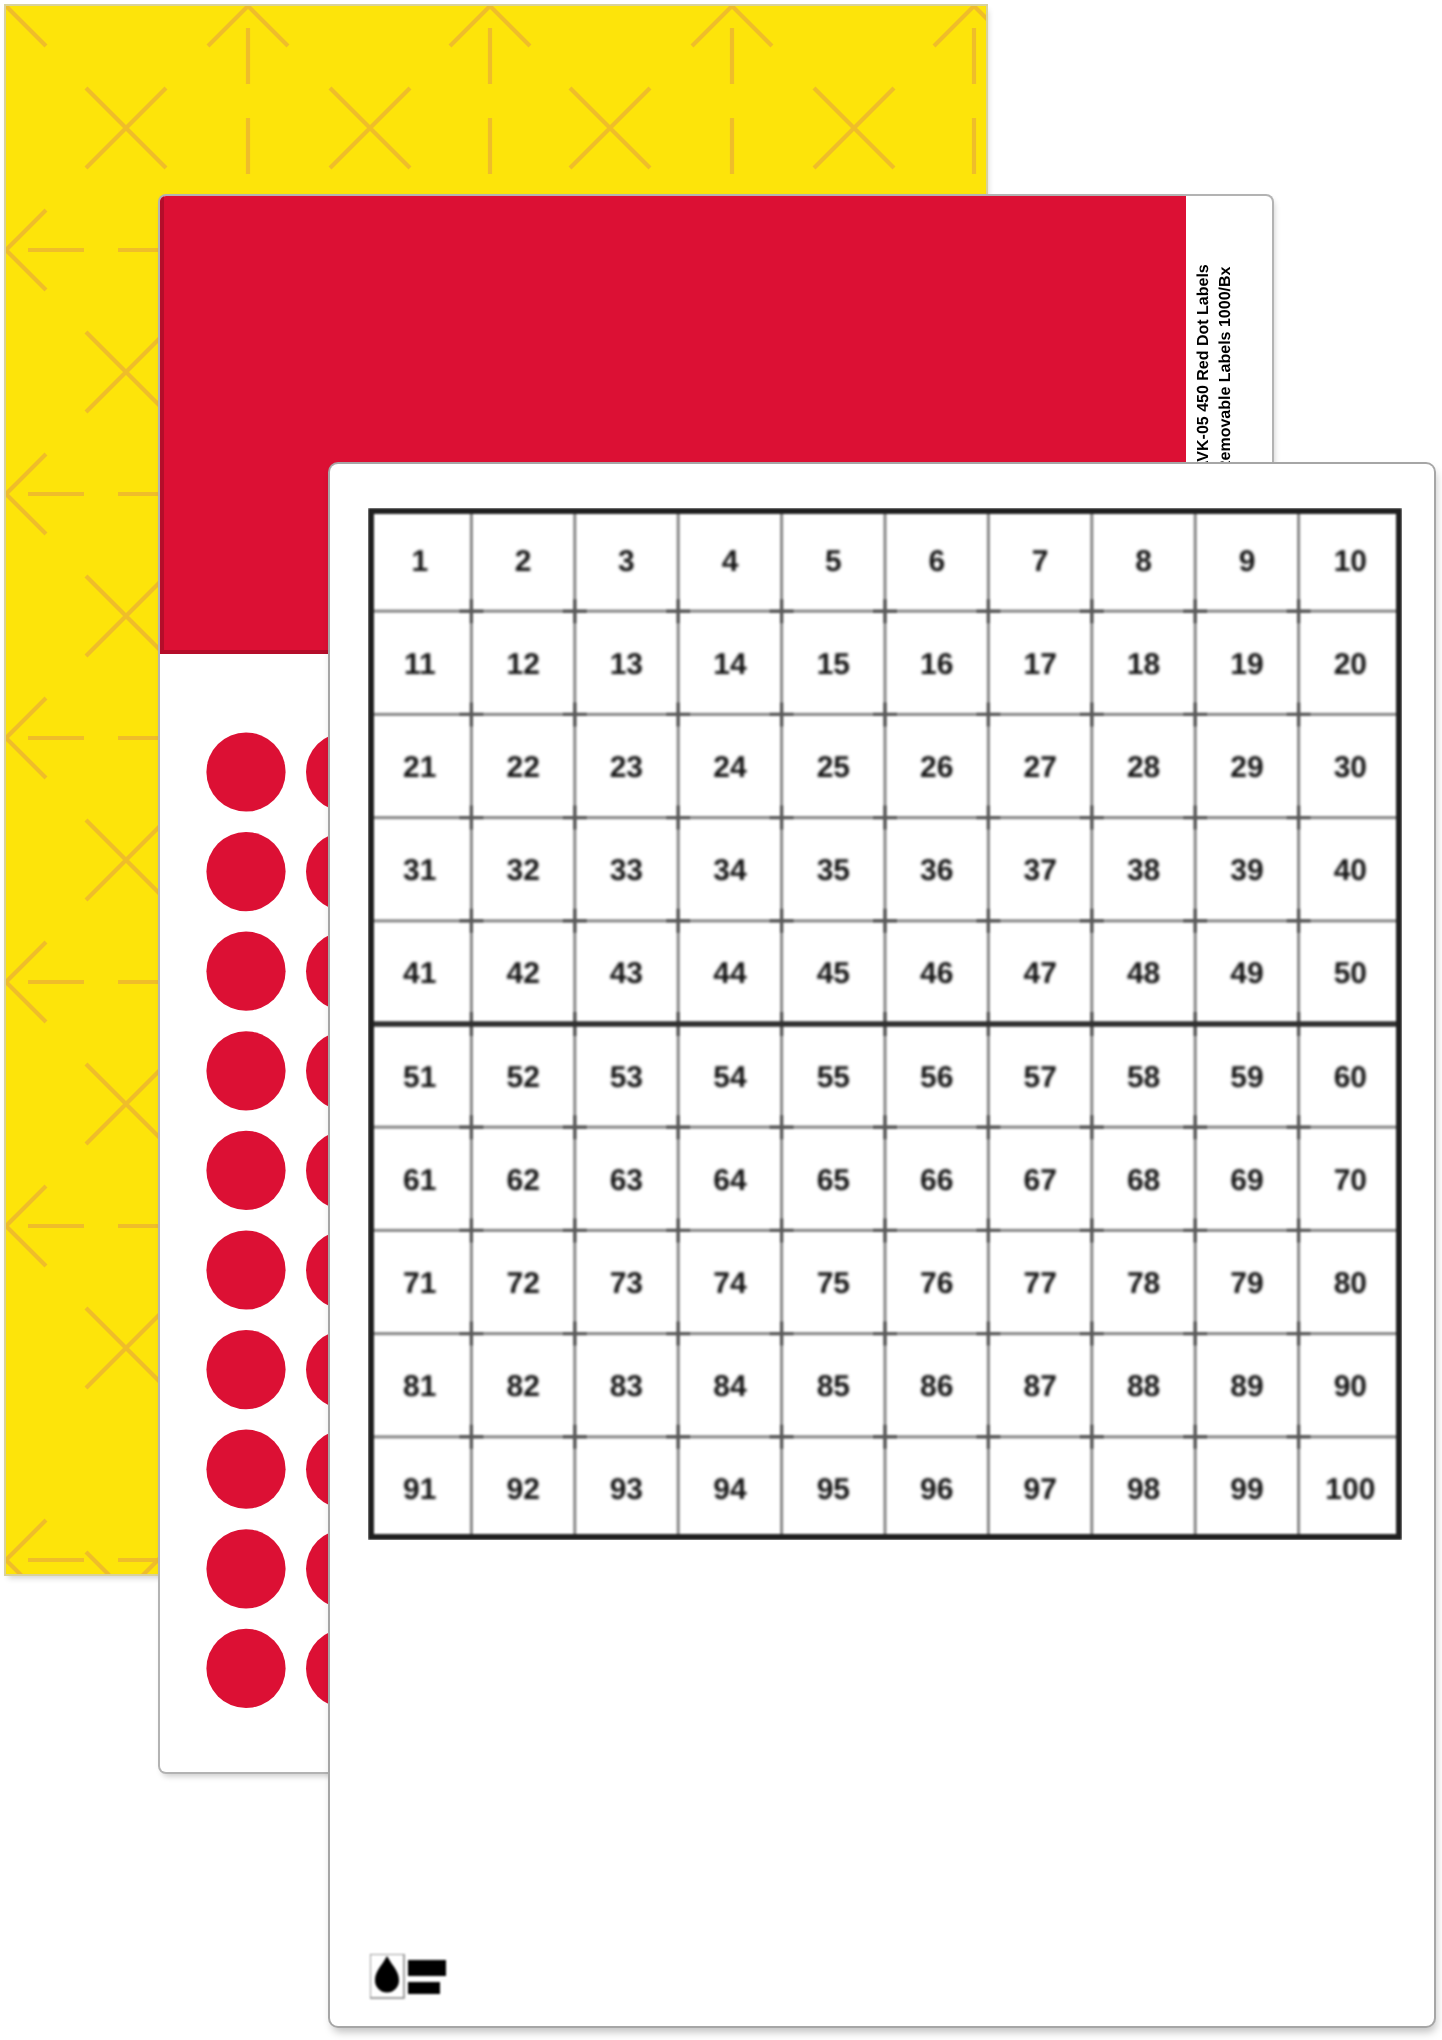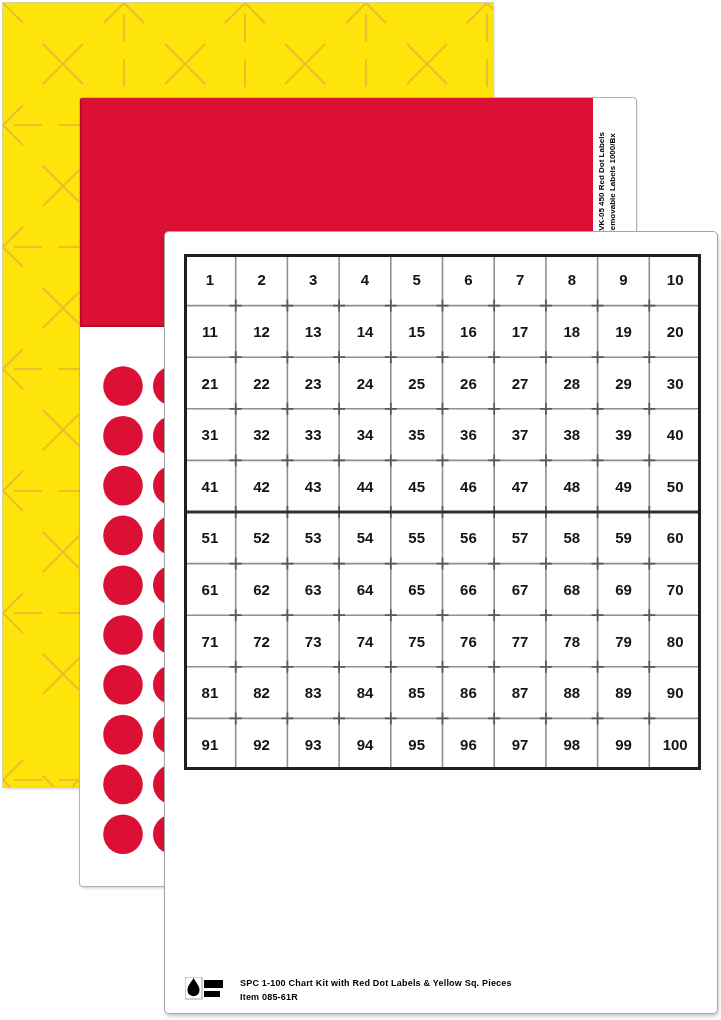--- a/index.html
+++ b/index.html
@@ -357,16 +357,13 @@
 
   <div class="abs" style="left:20px;top:745px;width:40px;height:23px;filter:blur(0.55px);">
     <svg width="40" height="23" viewBox="0 0 40 23">
       <rect x="0" y="0" width="17" height="22" fill="#ffffff" stroke="#888" stroke-width="0.8"></rect>
       <path d="M8.5 1 C11.5 6.5 14.5 8.5 14.5 13.2 a6 6 0 1 1 -12 0 C2.5 8.5 5.5 6.5 8.5 1Z" fill="#000"></path>
       <rect x="19" y="3" width="19" height="8" fill="#000"></rect>
       <rect x="19" y="14" width="16" height="6" fill="#000"></rect>
     </svg>
   </div>
 
-  <div class="abs" style="left:75px;top:745px;width:330px;font-size:9px;font-weight:bold;color:#000;
-       line-height:13.5px;filter:blur(0.65px);letter-spacing:0.2px;">
-    SPC 1-100 Chart Kit with Red Dot Labels &amp; Yellow Sq. Pieces<br>Item 085-61R</div>
 </div>
 </div>
 </body></html>

